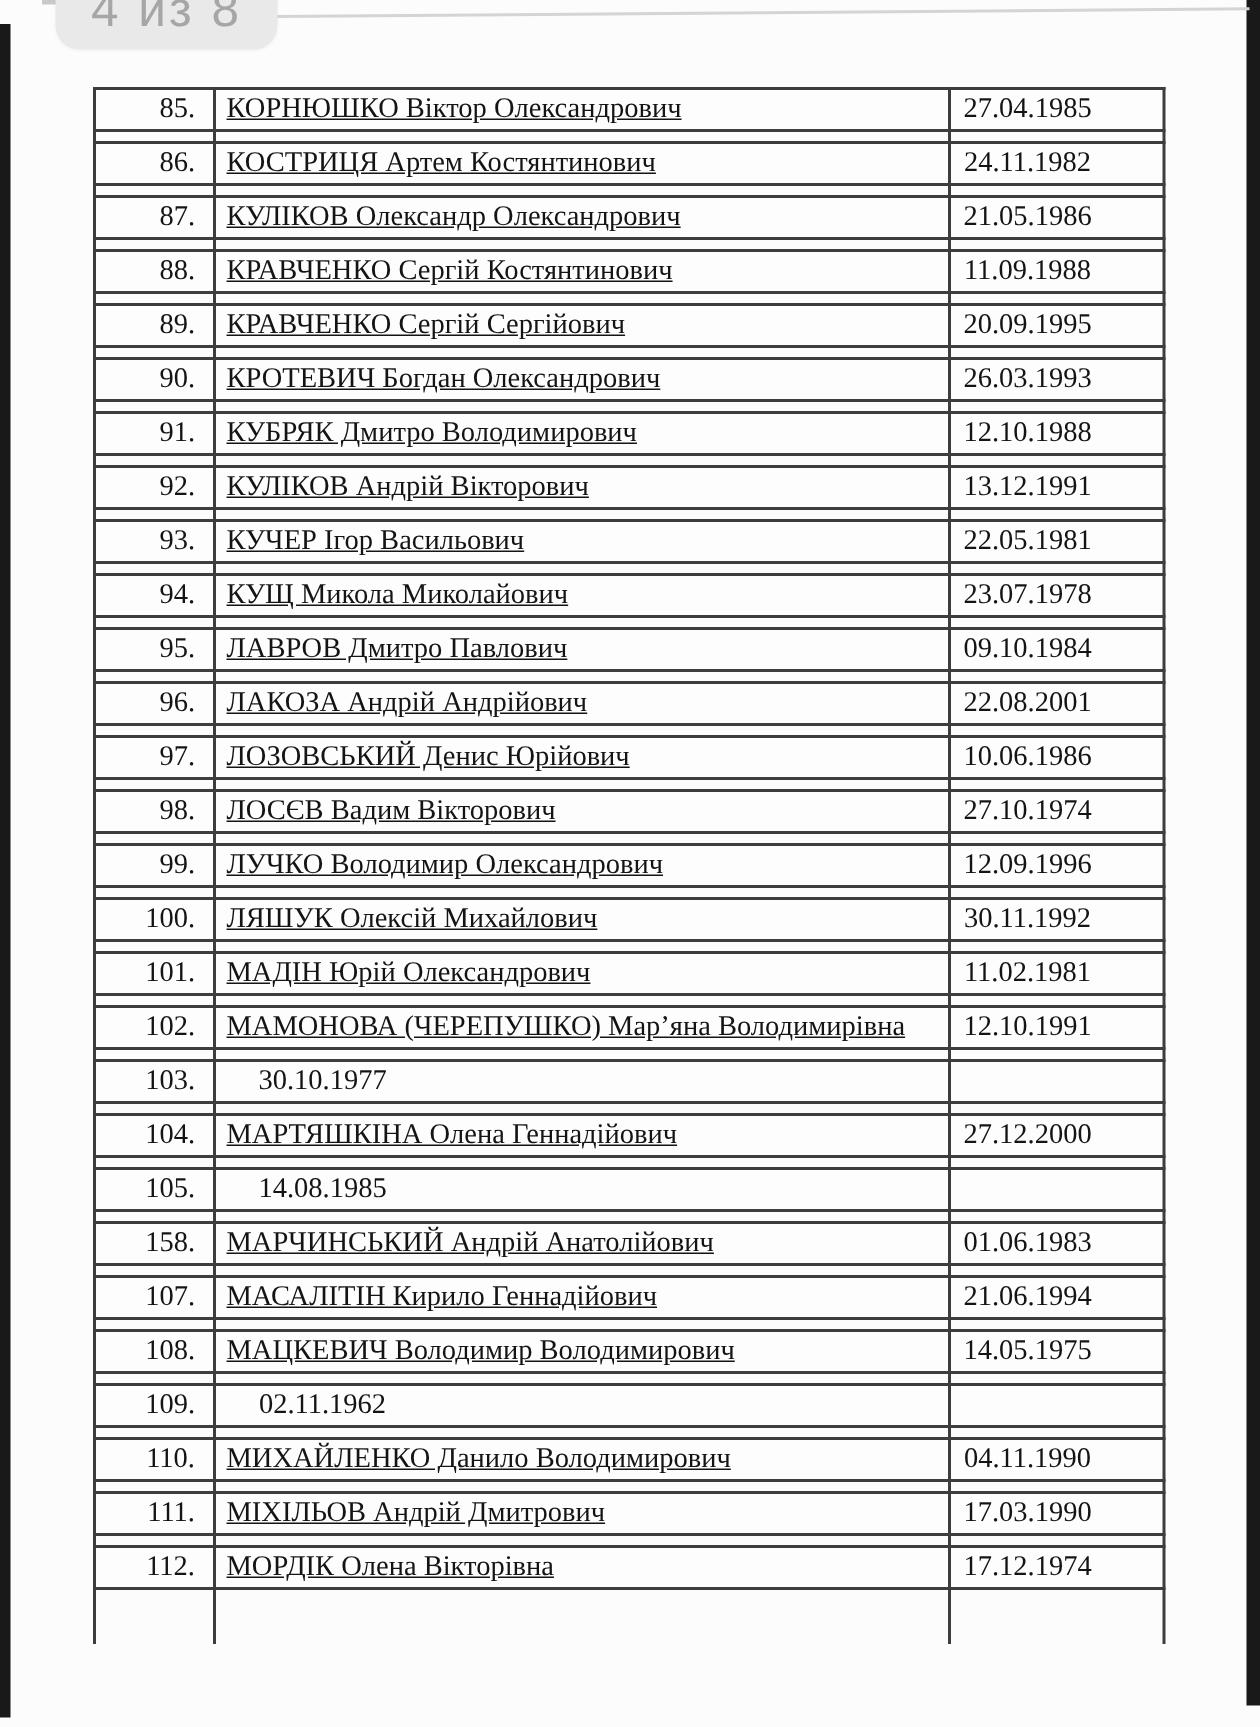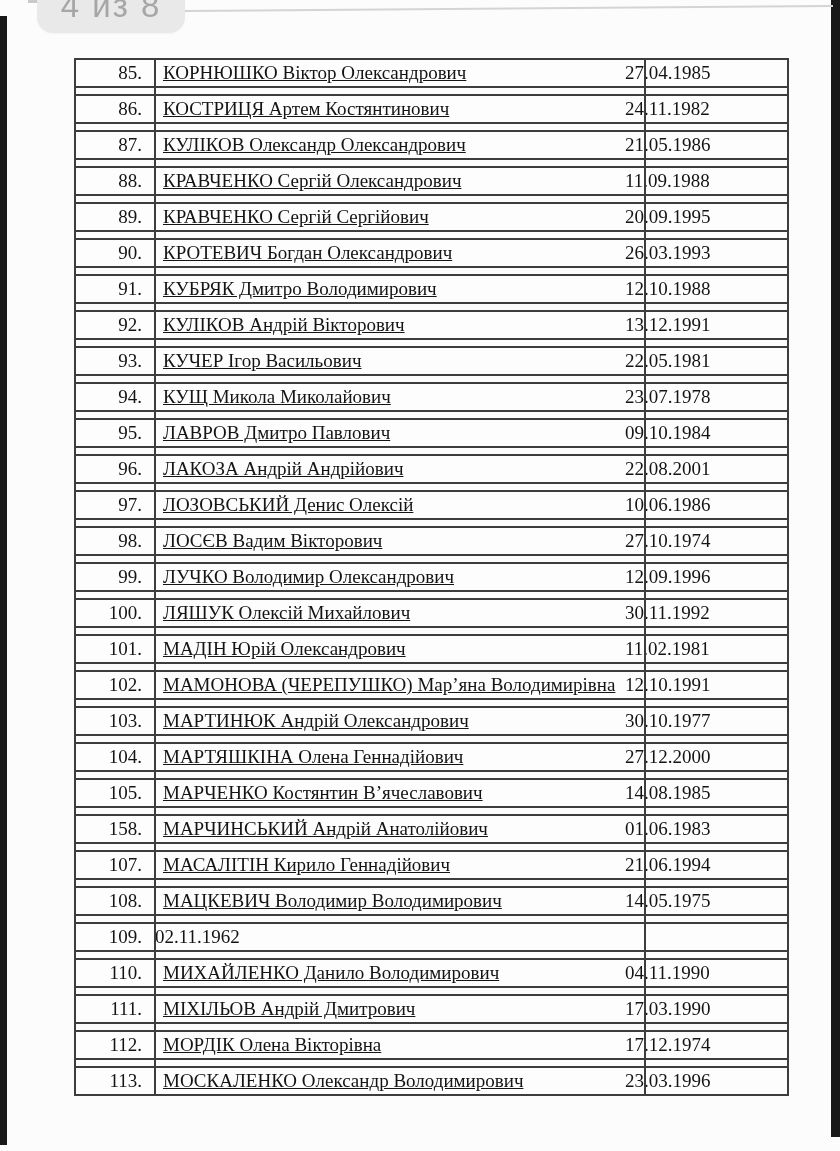--- a/index.html
+++ b/index.html
@@ -24,34 +24,34 @@
   .page-badge{
     position:absolute;left:37px;top:-24px;width:148px;height:57px;
     background:var(--badge-bg);border-radius:16px;
     display:flex;align-items:flex-end;justify-content:center;
     box-shadow:0 1px 2px rgba(0,0,0,0.04);
   }
   .page-badge span{
     font-family:"Liberation Sans",sans-serif;font-size:33px;line-height:1;
     color:var(--badge-text);padding-bottom:11px;letter-spacing:2px;white-space:nowrap;
   }
-  .doc{position:absolute;left:74px;top:52px;width:715px;}
+  .doc{position:absolute;left:62px;top:52px;width:715px;}
   .rows{position:relative;padding-top:6px;}
   .row{
     height:26px;margin-bottom:6px;display:flex;
     border-top:2px solid var(--border);border-bottom:2px solid var(--border);
     background:#fdfdfd;
   }
   .cell{
     line-height:26px;font-size:19px;color:var(--text);
     white-space:nowrap;overflow:hidden;box-sizing:border-box;
   }
   .cell.num{width:81px;text-align:right;padding-right:13px;}
   .cell.name{width:470px;padding-left:8px;text-decoration:underline;}
-  .cell.date{width:144px;}
+  .cell.date{width:144px;text-align:center;}
   .vline{position:absolute;top:6px;height:1038px;width:2px;background:var(--border);}
   .vline.v0{left:0;}
   .vline.v1{left:80px;}
   .vline.v2{left:570px;}
   .vline.v3{left:713px;}
 </style>
 </head>
 <body>
 
 <div class="left-strip"></div>
@@ -75,21 +75,21 @@
         <div class="cell name">КОСТРИЦЯ Артем Костянтинович</div>
         <div class="cell date">24.11.1982</div>
       </div>
       <div class="row">
         <div class="cell num">87.</div>
         <div class="cell name">КУЛІКОВ Олександр Олександрович</div>
         <div class="cell date">21.05.1986</div>
       </div>
       <div class="row">
         <div class="cell num">88.</div>
-        <div class="cell name">КРАВЧЕНКО Сергій Олександрович</div>
+        <div class="cell name">КРАВЧЕНКО Сергій Костянтинович</div>
         <div class="cell date">11.09.1988</div>
       </div>
       <div class="row">
         <div class="cell num">89.</div>
         <div class="cell name">КРАВЧЕНКО Сергій Сергійович</div>
         <div class="cell date">20.09.1995</div>
       </div>
       <div class="row">
         <div class="cell num">90.</div>
         <div class="cell name">КРОТЕВИЧ Богдан Олександрович</div>
@@ -120,21 +120,21 @@
         <div class="cell name">ЛАВРОВ Дмитро Павлович</div>
         <div class="cell date">09.10.1984</div>
       </div>
       <div class="row">
         <div class="cell num">96.</div>
         <div class="cell name">ЛАКОЗА Андрій Андрійович</div>
         <div class="cell date">22.08.2001</div>
       </div>
       <div class="row">
         <div class="cell num">97.</div>
-        <div class="cell name">ЛОЗОВСЬКИЙ Денис Олексій</div>
+        <div class="cell name">ЛОЗОВСЬКИЙ Денис Юрійович</div>
         <div class="cell date">10.06.1986</div>
       </div>
       <div class="row">
         <div class="cell num">98.</div>
         <div class="cell name">ЛОСЄВ Вадим Вікторович</div>
         <div class="cell date">27.10.1974</div>
       </div>
       <div class="row">
         <div class="cell num">99.</div>
         <div class="cell name">ЛУЧКО Володимир Олександрович</div>
@@ -150,31 +150,29 @@
         <div class="cell name">МАДІН Юрій Олександрович</div>
         <div class="cell date">11.02.1981</div>
       </div>
       <div class="row">
         <div class="cell num">102.</div>
         <div class="cell name">МАМОНОВА (ЧЕРЕПУШКО) Мар’яна Володимирівна</div>
         <div class="cell date">12.10.1991</div>
       </div>
       <div class="row">
         <div class="cell num">103.</div>
-        <div class="cell name">МАРТИНЮК Андрій Олександрович</div>
         <div class="cell date">30.10.1977</div>
       </div>
       <div class="row">
         <div class="cell num">104.</div>
         <div class="cell name">МАРТЯШКІНА Олена Геннадійович</div>
         <div class="cell date">27.12.2000</div>
       </div>
       <div class="row">
         <div class="cell num">105.</div>
-        <div class="cell name">МАРЧЕНКО Костянтин В’ячеславович</div>
         <div class="cell date">14.08.1985</div>
       </div>
       <div class="row">
         <div class="cell num">158.</div>
         <div class="cell name">МАРЧИНСЬКИЙ Андрій Анатолійович</div>
         <div class="cell date">01.06.1983</div>
       </div>
       <div class="row">
         <div class="cell num">107.</div>
         <div class="cell name">МАСАЛІТІН Кирило Геннадійович</div>
@@ -196,24 +194,19 @@
       </div>
       <div class="row">
         <div class="cell num">111.</div>
         <div class="cell name">МІХІЛЬОВ Андрій Дмитрович</div>
         <div class="cell date">17.03.1990</div>
       </div>
       <div class="row">
         <div class="cell num">112.</div>
         <div class="cell name">МОРДІК Олена Вікторівна</div>
         <div class="cell date">17.12.1974</div>
-      </div>
-      <div class="row">
-        <div class="cell num">113.</div>
-        <div class="cell name">МОСКАЛЕНКО Олександр Володимирович</div>
-        <div class="cell date">23.03.1996</div>
       </div>
     </div>
   <div class="vline v0"></div>
   <div class="vline v1"></div>
   <div class="vline v2"></div>
   <div class="vline v3"></div>
 </div>
 
 </body></html>

